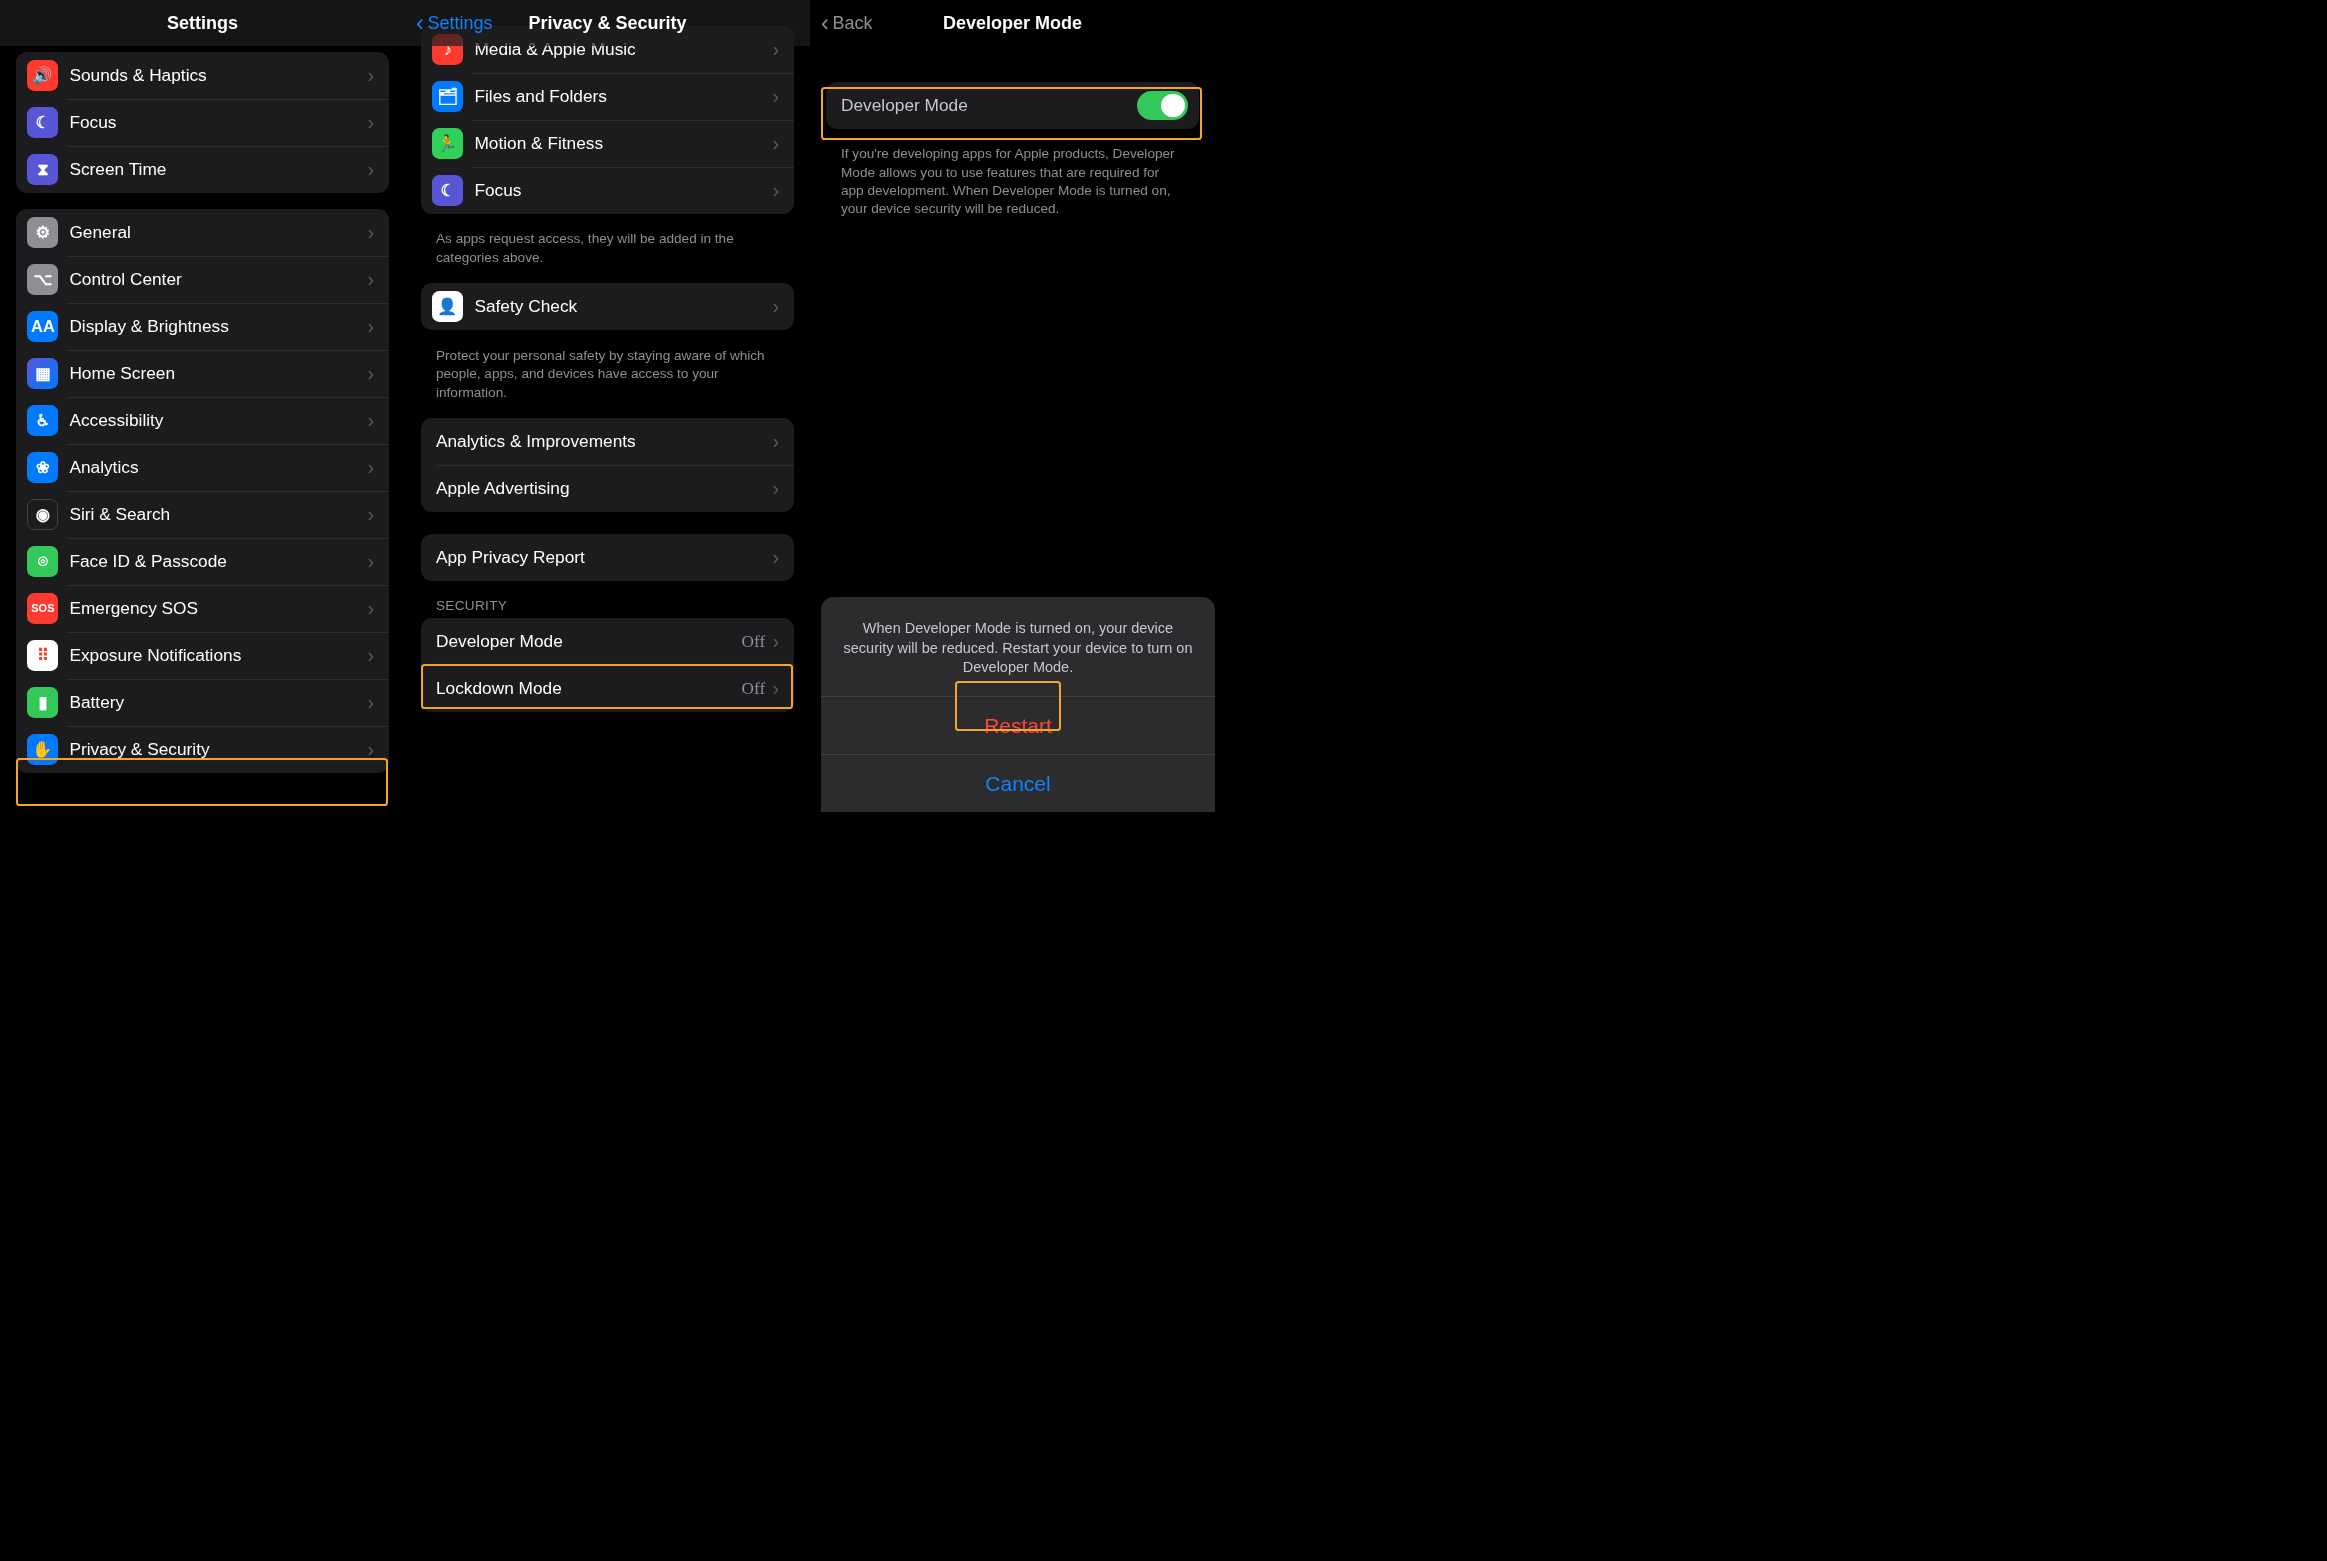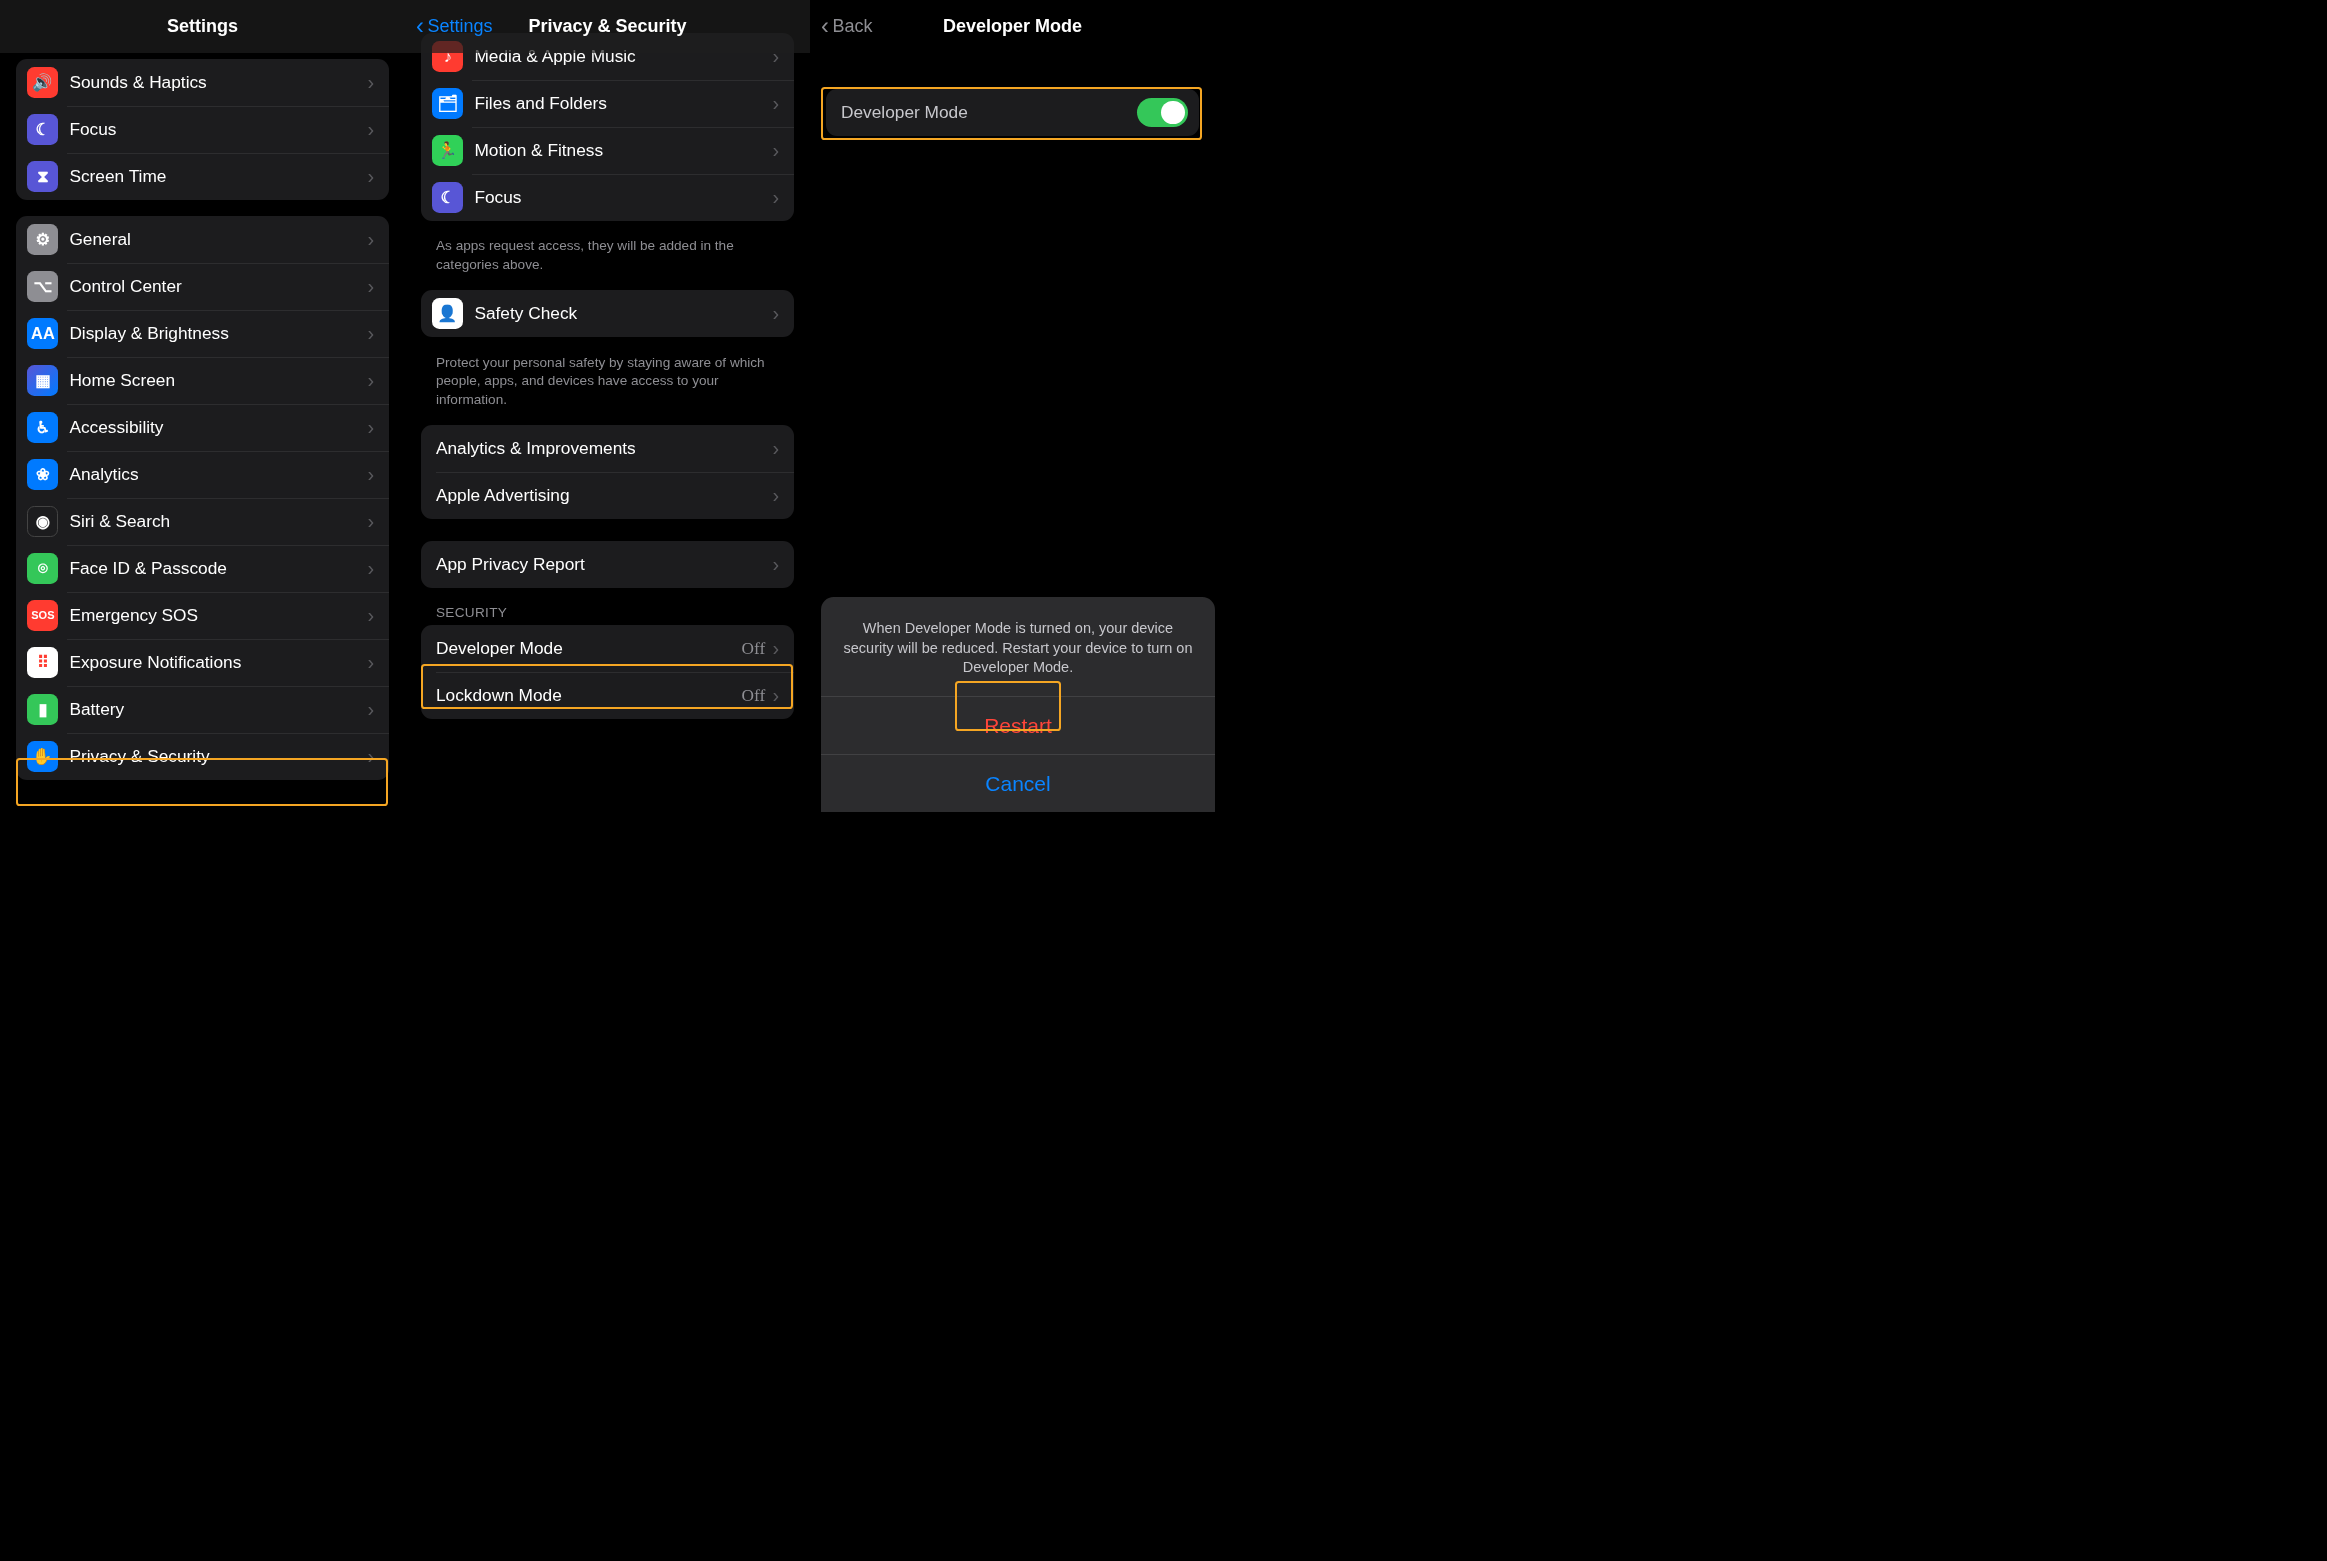--- a/index.html
+++ b/index.html
@@ -11,21 +11,21 @@
     height: 812px;
     display: flex;
     overflow: hidden;
   }
   .pane {
     flex: 1 1 33.3%;
     position: relative;
     overflow: hidden;
   }
   .nav-bar {
-    height: 53px;
+    height: 46px;
     display: flex;
     align-items: center;
     justify-content: center;
     position: relative;
     background: rgba(30,30,30,0.7);
   }
   .nav-title {
     font-size: 18px;
     font-weight: 600;
     color: #fff;
@@ -353,20 +353,21 @@
     </div>
     <span class="nav-title">Developer Mode</span>
   </div>
 
   <div class="group" style="margin-top:36px;">
     <div class="row row-toggle row-no-icon">
       <span class="row-label" style="margin-left:3.6px;color:#c7c7cc;">Developer Mode</span>
       <div class="toggle"></div>
     </div>
   </div>
+  <div class="footer-text" style="margin-top:3.6px;">If you're developing apps for Apple products, Developer Mode allows you to use features that are required for app development. When Developer Mode is turned on, your device security will be reduced.</div>
 
   <div class="highlight-box" style="left:11px; right:12.7px; top:87px; height:53px;"></div>
 
   <div class="sheet">
     <div class="sheet-msg">When Developer Mode is turned on, your device security will be reduced. Restart your device to turn on Developer Mode.</div>
     <div class="sheet-btn destructive">
       <span>Restart</span>
     </div>
     <div class="sheet-btn normal">
       <span>Cancel</span>

